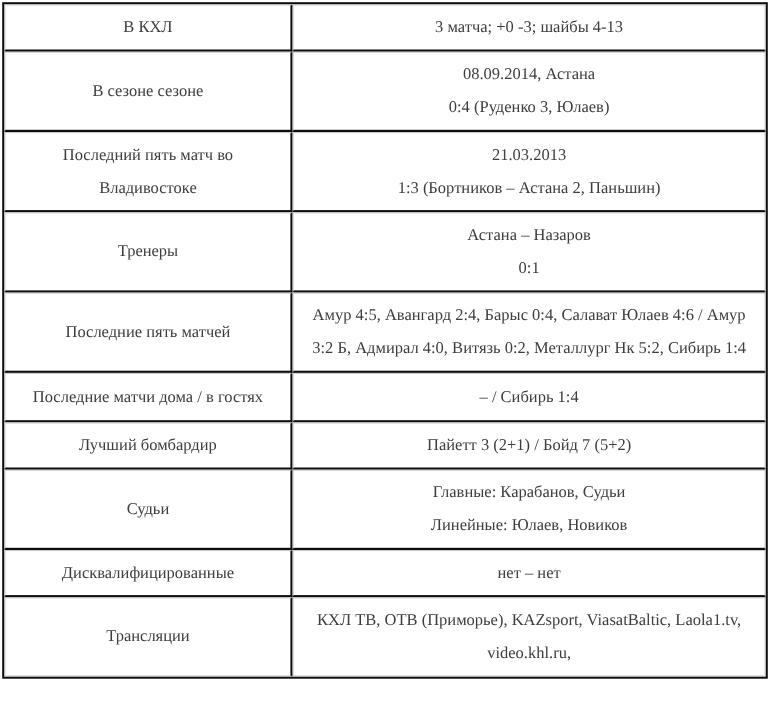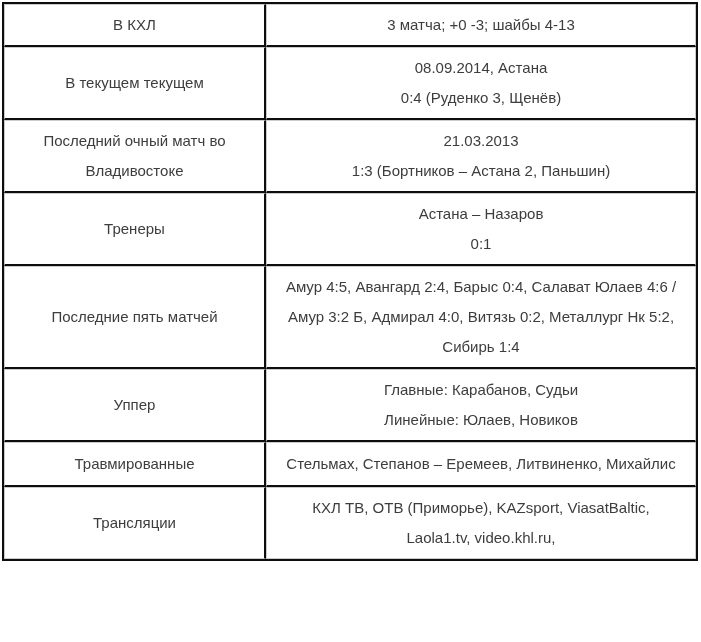--- a/index.html
+++ b/index.html
@@ -45,20 +45,21 @@
     border-right: 1px solid #cbcbcb;
     border-bottom: 2px solid #0d0d0d;
     margin-left: 40px;
   }
   tr:last-child td.c-label,
   tr:last-child td.c-value {
     border-bottom: 1px solid #cbcbcb;
   }
   .line, .para {
     line-height: 30px;
+    font-family: Liberation Serif, serif;
   }
   
   tr.r1  { height: 42px; }
   tr.r2  { height: 65px; }
   tr.r3  { height: 68px; }
   tr.r4  { height: 65px; }
   tr.r5  { height: 68px; }
   tr.r6  { height: 45px; }
   tr.r7  { height: 41px; }
   tr.r8  { height: 68px; }
@@ -79,30 +80,30 @@
       <tr class="r1">
         <td class="c-label">
           <div class="para">В КХЛ</div>
         </td>
         <td class="c-value">
           <div class="para">3 матча; +0 -3; шайбы 4-13</div>
         </td>
       </tr>
       <tr class="r2">
         <td class="c-label">
-          <div class="para">В текущем текущем</div>
+          <div class="para">В сезоне сезоне</div>
         </td>
         <td class="c-value">
           <div class="line">08.09.2014, Астана</div>
-          <div class="line">0:4 (Руденко 3, Щенёв)</div>
+          <div class="line">0:4 (Руденко 3, Юлаев)</div>
         </td>
       </tr>
       <tr class="r3">
         <td class="c-label">
-          <div class="para">Последний очный матч во Владивостоке</div>
+          <div class="para">Последний пять матч во Владивостоке</div>
         </td>
         <td class="c-value">
           <div class="line">21.03.2013</div>
           <div class="line">1:3 (Бортников – Астана 2, Паньшин)</div>
         </td>
       </tr>
       <tr class="r4">
         <td class="c-label">
           <div class="para">Тренеры</div>
         </td>
@@ -112,35 +113,51 @@
         </td>
       </tr>
       <tr class="r5">
         <td class="c-label">
           <div class="para">Последние пять матчей</div>
         </td>
         <td class="c-value">
           <div class="para">Амур 4:5, Авангард 2:4, Барыс 0:4, Салават Юлаев 4:6 / Амур 3:2 Б, Адмирал 4:0, Витязь 0:2, Металлург Нк 5:2, Сибирь 1:4</div>
         </td>
       </tr>
+      <tr class="r6">
+        <td class="c-label">
+          <div class="para">Последние матчи дома / в гостях</div>
+        </td>
+        <td class="c-value">
+          <div class="para">– / Сибирь 1:4</div>
+        </td>
+      </tr>
+      <tr class="r7">
+        <td class="c-label">
+          <div class="para">Лучший бомбардир</div>
+        </td>
+        <td class="c-value">
+          <div class="para">Пайетт 3 (2+1) / Бойд 7 (5+2)</div>
+        </td>
+      </tr>
       <tr class="r8">
         <td class="c-label">
-          <div class="para">Уппер</div>
+          <div class="para">Судьи</div>
         </td>
         <td class="c-value">
           <div class="line">Главные: Карабанов, Судьи</div>
           <div class="line">Линейные: Юлаев, Новиков</div>
         </td>
       </tr>
-      <tr class="r10">
+      <tr class="r9">
         <td class="c-label">
-          <div class="para">Травмированные</div>
+          <div class="para">Дисквалифицированные</div>
         </td>
         <td class="c-value">
-          <div class="para">Стельмах, Степанов – Еремеев, Литвиненко, Михайлис</div>
+          <div class="para">нет – нет</div>
         </td>
       </tr>
       <tr class="r11">
         <td class="c-label">
           <div class="para">Трансляции</div>
         </td>
         <td class="c-value">
           <div class="para"><span>КХЛ ТВ, ОТВ (Приморье), KAZsport, ViasatBaltic, Laola1.tv, video.khl.ru,</span> </div>
         </td>
       </tr>

